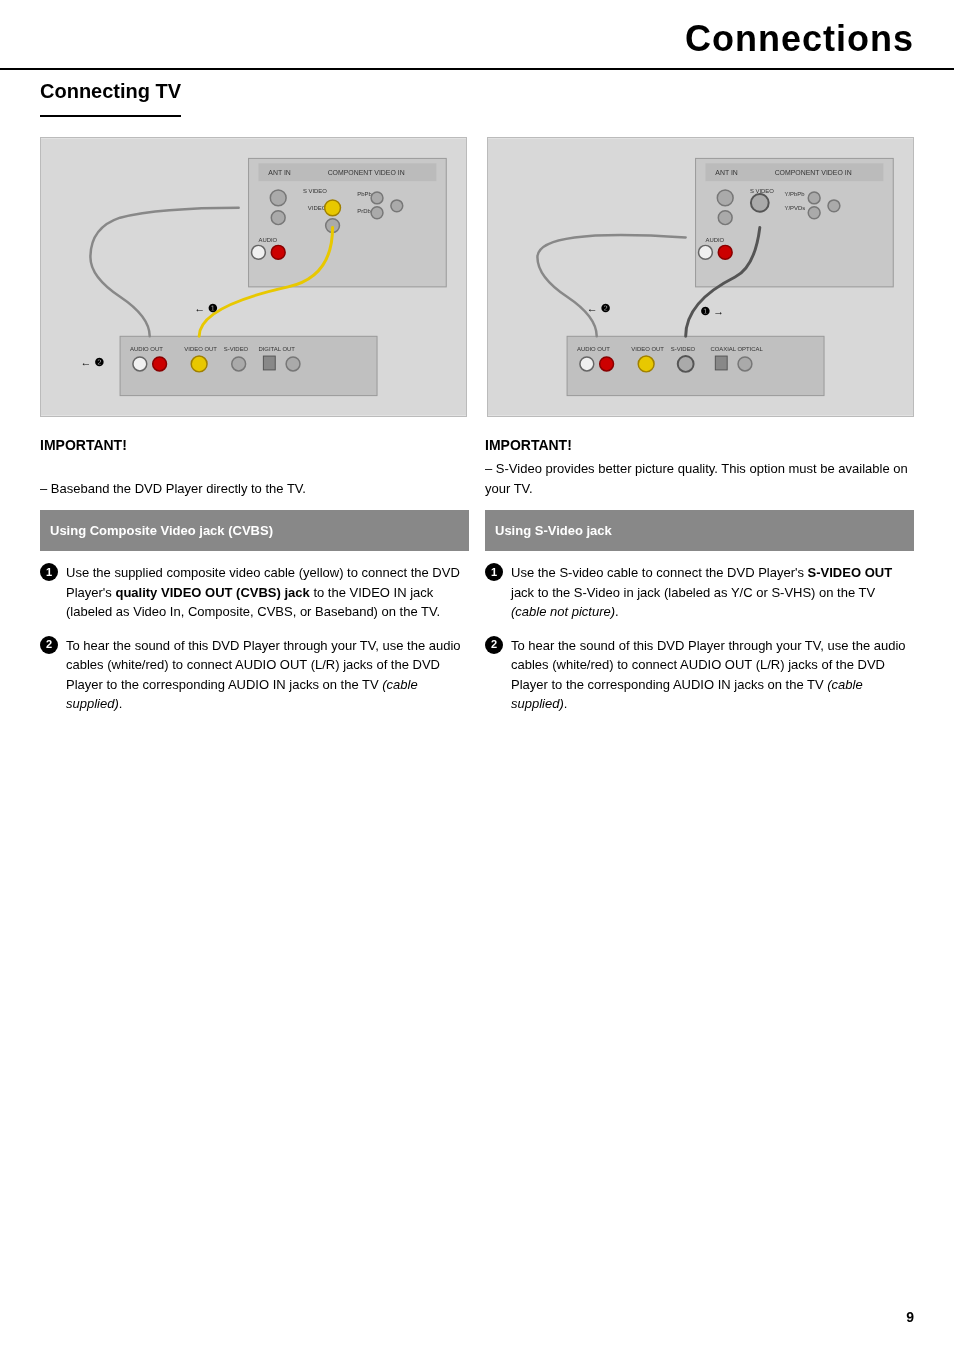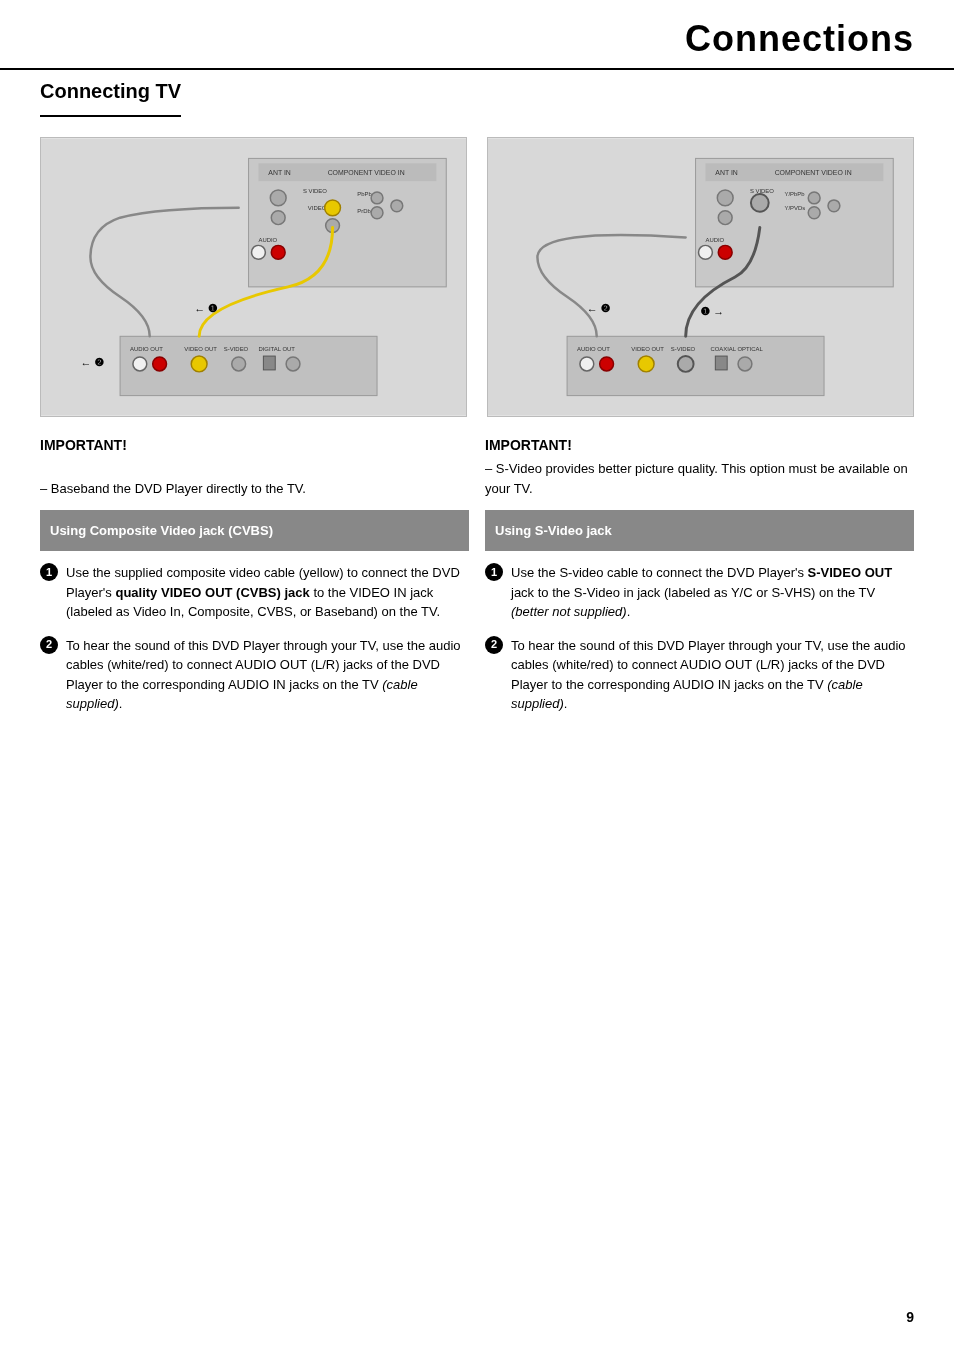--- a/index.html
+++ b/index.html
@@ -295,21 +295,21 @@
     <div class="important-text">
       <b>– S-Video provides better picture quality. This option must be available on your TV.</b>
     </div>
 
     <div class="section-bar">
       <span>Using S-Video jack</span>
     </div>
 
     <div class="numbered-item">
       <span class="num-circle">1</span>
-      <span class="item-text">Use the S-video cable to connect the DVD Player's <b>S-VIDEO OUT</b> jack to the S-Video in jack (labeled as Y/C or S-VHS) on the TV <i>(better not supplied)</i>.</span>
+      <span class="item-text">Use the S-video cable to connect the DVD Player's <b>S-VIDEO OUT</b> jack to the S-Video in jack (labeled as Y/C or S-VHS) on the TV <i>(cable not picture)</i>.</span>
     </div>
 
     <div class="numbered-item">
       <span class="num-circle">2</span>
       <span class="item-text">To hear the sound of this DVD Player through your TV, use the audio cables (white/red) to connect AUDIO OUT (L/R) jacks of the DVD Player to the corresponding AUDIO IN jacks on the TV <i>(cable supplied)</i>.</span>
     </div>
   </div>
 </div>
 
 <div class="page-number">9</div>

